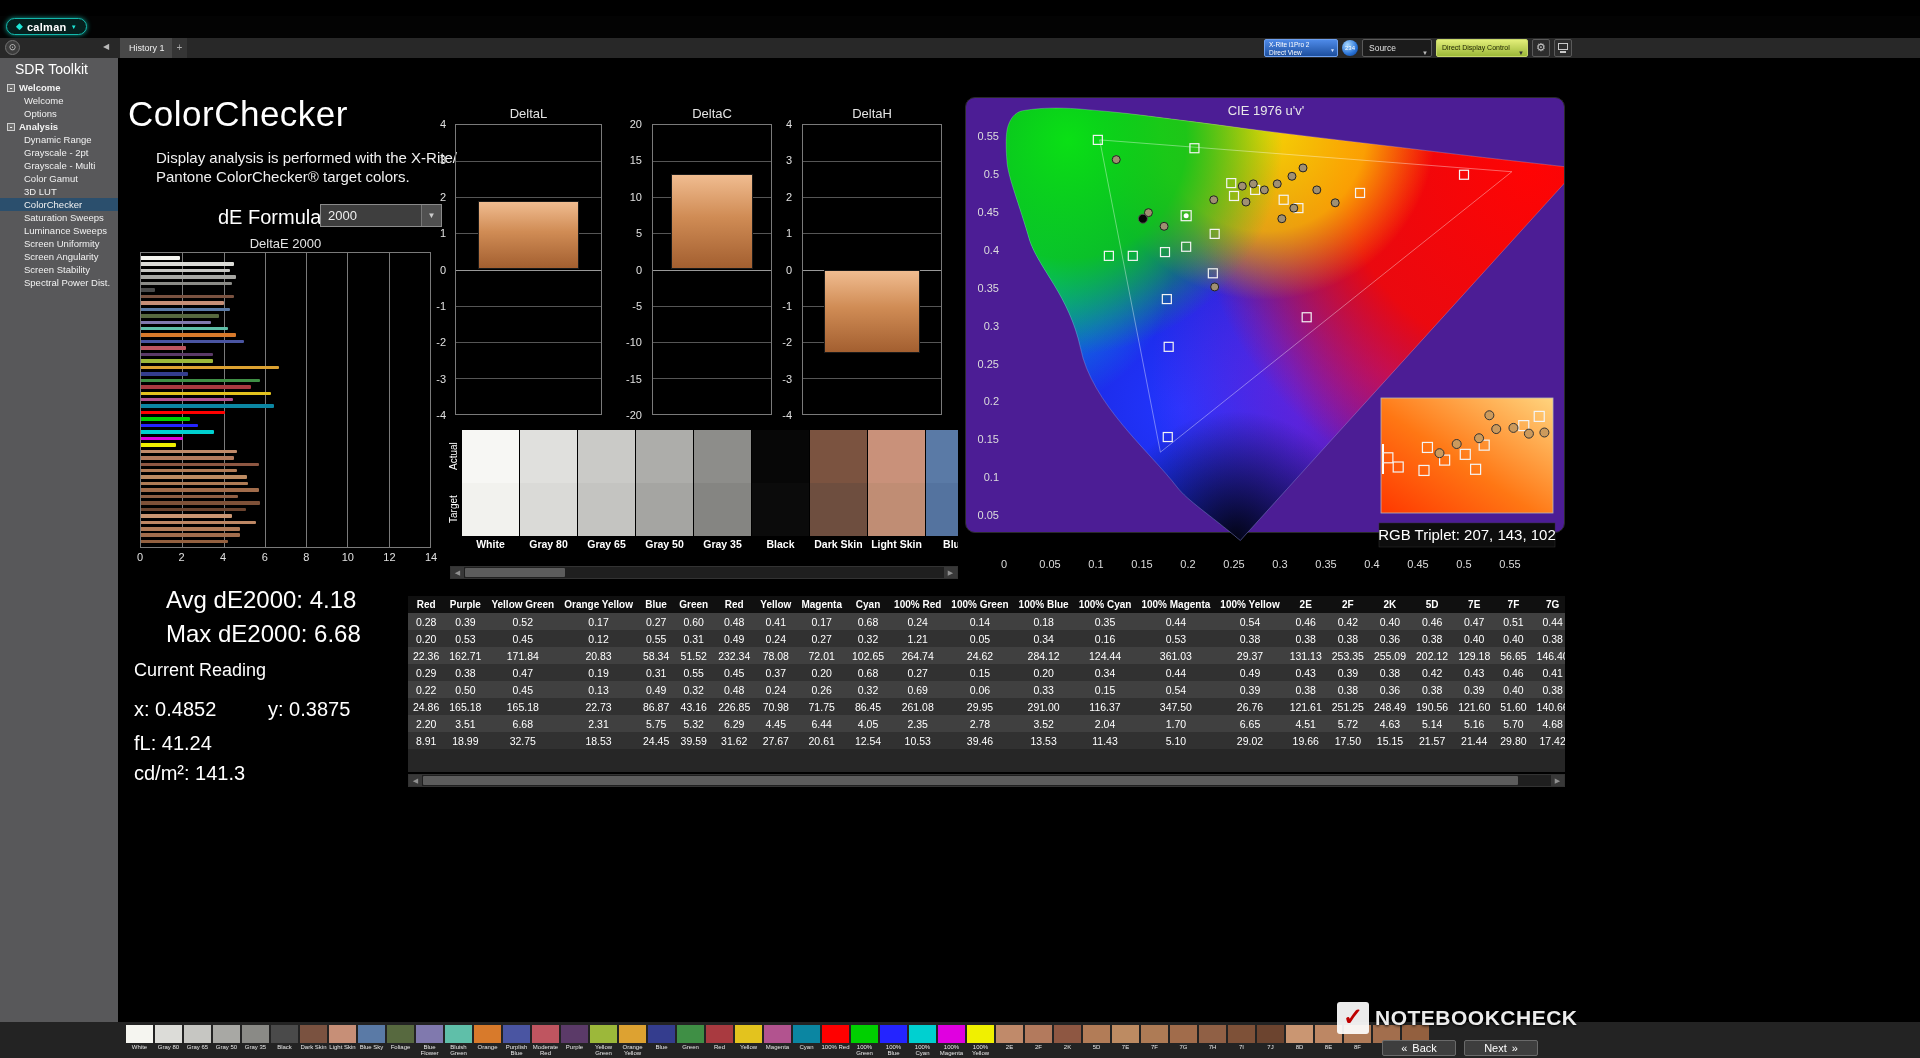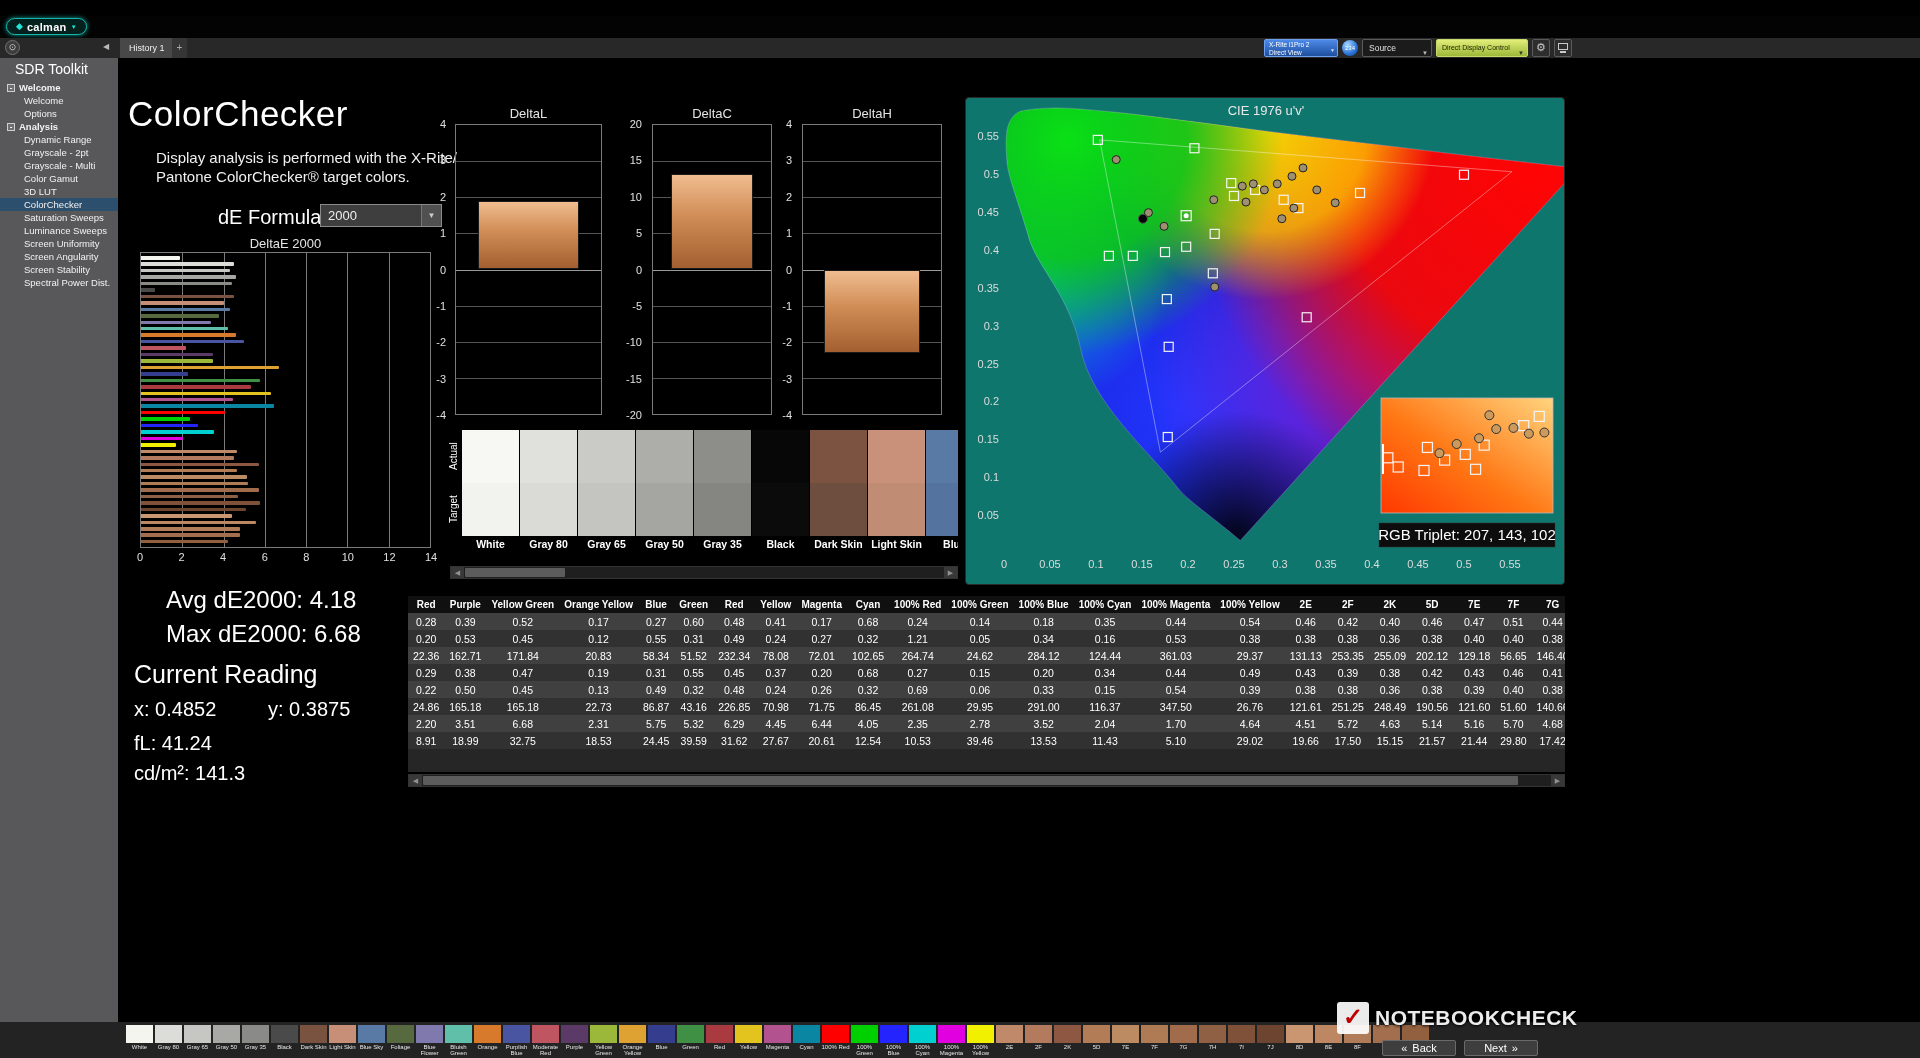--- a/index.html
+++ b/index.html
@@ -97,28 +97,28 @@
   .scroll-arrow.left{left:0;}
   .scroll-arrow.right{right:0;}
   .scroll-thumb{position:absolute;top:1px;height:9px;background:#5c5c5c;border-radius:1px;}
   #sw-thumb{left:14px;width:100px;}
   #table-thumb{left:14px;width:1095px;}
 
   
   .reading{position:absolute;color:#fff;}
   #avg-de{left:166px;top:586px;font-size:24px;}
   #max-de{left:166px;top:620px;font-size:24px;}
-  #cur-title{left:134px;top:660px;font-size:25px;}
+  #cur-title{left:134px;top:660px;font-size:18px;}
   #x-read{left:134px;top:698px;font-size:20px;}
   #y-read{left:268px;top:698px;font-size:20px;}
   #fl-read{left:134px;top:732px;font-size:20px;}
   #cd-read{left:134px;top:762px;font-size:20px;}
 
   
-  #cie-panel{position:absolute;left:965px;top:97px;width:600px;height:488px;background:#0f766e;border:1px solid #2a2a2a;border-radius:4px;}
+  #cie-panel{position:absolute;left:965px;top:97px;width:600px;height:436px;background:#4c1d95;border:1px solid #2a2a2a;border-radius:10px;}
   svg{display:block;}
   .cietick{font-size:11px;fill:#dcdcdc;}
   #cie-title-text{font-size:13px;fill:#e8e8e8;}
   .tsq{fill:none;stroke:#f4f4f4;stroke-width:1.2;}
   .mcir{fill:#a09072;stroke:#222;stroke-width:1;}
   .icir{fill:#cc9a5c;stroke:#333;stroke-width:1;}
   .bdot{fill:#050505;stroke:#555;stroke-width:1;}
   .wpdot{fill:#fff;}
   #cie-triangle{fill:none;stroke:rgba(255,255,255,.38);stroke-width:1;}
   #rgb-label{font-size:15px;fill:#fff;}
@@ -777,21 +777,21 @@
             <td>5.32</td>
             <td>6.29</td>
             <td>4.45</td>
             <td>6.44</td>
             <td>4.05</td>
             <td>2.35</td>
             <td>2.78</td>
             <td>3.52</td>
             <td>2.04</td>
             <td>1.70</td>
-            <td>4.64</td>
+            <td>6.65</td>
             <td>4.51</td>
             <td>5.72</td>
             <td>4.63</td>
             <td>5.14</td>
             <td>5.16</td>
             <td>5.70</td>
             <td>4.68</td>
           </tr>
           <tr>
             <td>8.91</td>

